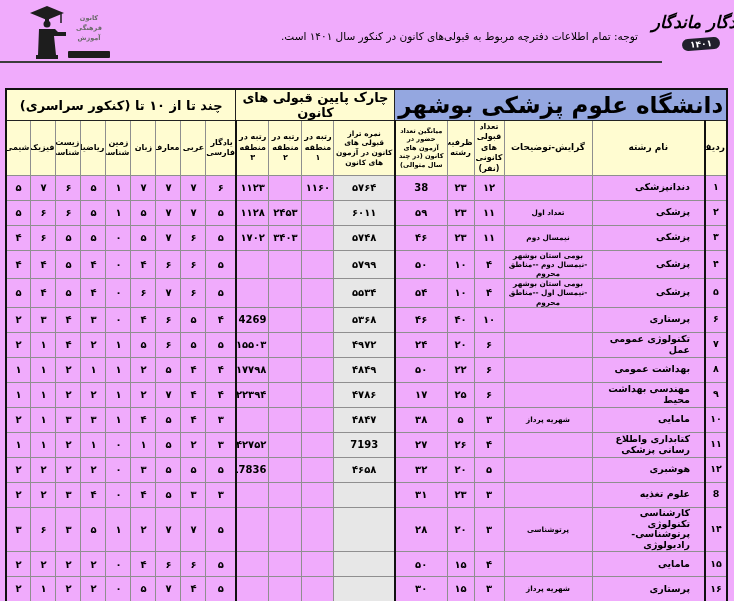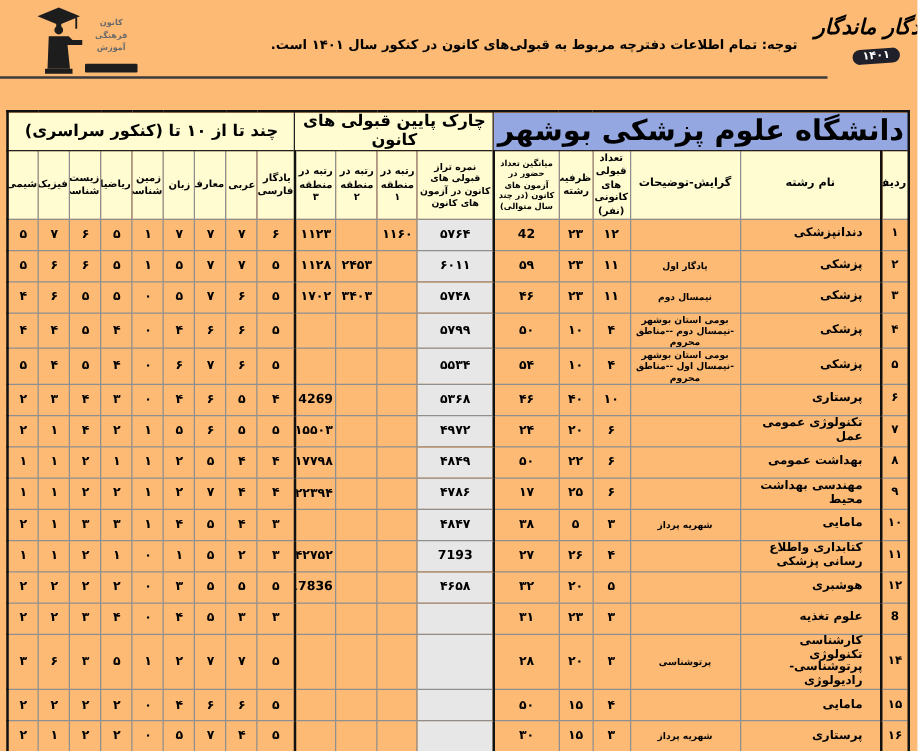--- a/index.html
+++ b/index.html
@@ -1,26 +1,26 @@
 <!DOCTYPE html>
 <html lang="fa" style="--header_blue: #94A7E0; --header_yellow: #FFFCD1; --taraz_gray: #E7E7E7;"><head>
 <meta charset="utf-8">
 <style>
   *{margin:0;padding:0;box-sizing:border-box}
   html,body{background:#fff}
   body{width:734px;height:601px;font-family:"DejaVu Sans",sans-serif;color:#000}
-  .page{position:relative;width:734px;height:601px;background:#fdba74;overflow:hidden}
+  .page{position:relative;width:734px;height:601px;background:#f0abfc;overflow:hidden}
 
   
   .rule{position:absolute;top:61px;left:0;width:662px;border-top:2px solid #3c3c3c}
   .brand{position:absolute;top:12px;left:656px;width:90px;text-align:center;direction:rtl}
   .brand-title{font-size:17px;font-weight:bold;font-style:italic;letter-spacing:-1px;white-space:nowrap}
   .brand-badge{display:inline-block;margin-top:3px;background:#20202b;color:#fff;font-size:9px;font-weight:bold;
                padding:1px 8px;border-radius:7px;transform:rotate(-4deg)}
-  .note{position:absolute;top:30px;right:96px;direction:rtl;font-size:10.5px;font-weight:bold;white-space:nowrap}
+  .note{position:absolute;top:30px;right:96px;direction:rtl;font-size:10.5px;font-weight:normal;white-space:nowrap}
   .kanoon{position:absolute;top:5px;left:28px;width:86px;height:58px}
   .kanoon svg{position:absolute;left:0;top:0}
   .kanoon-text{position:absolute;left:40px;top:9px;width:42px;text-align:center;direction:rtl}
   .kanoon-text span{display:block;font-size:6.5px;color:#6a6a6a;font-weight:bold;line-height:1.5}
   .kanoon-bar{position:absolute;left:40px;top:46px;width:42px;height:7px;background:#1d1d1d;border-radius:1px}
 
   
   table{position:absolute;top:88px;right:6px;width:721px;border-collapse:collapse;table-layout:fixed;
         border:2px solid #111;direction:rtl}
   th,td{border:1px solid #8f8f8f;text-align:center;vertical-align:middle;font-weight:bold;overflow:hidden}
@@ -126,39 +126,39 @@
         <th class="c18">شیمی</th>
       </tr>
     </thead>
     <tbody>
         <tr>
           <td class="c0">۱</td>
           <td class="c1">دندانپزشکی</td>
           <td class="c2"></td>
           <td class="c3">۱۲</td>
           <td class="c4">۲۳</td>
-          <td class="c5">42</td>
+          <td class="c5">38</td>
           <td class="c6">۵۷۶۴</td>
           <td class="c7">۱۱۶۰</td>
           <td class="c8"></td>
           <td class="c9">۱۱۲۳</td>
           <td class="c10">۶</td>
           <td class="c11">۷</td>
           <td class="c12">۷</td>
           <td class="c13">۷</td>
           <td class="c14">۱</td>
           <td class="c15">۵</td>
           <td class="c16">۶</td>
           <td class="c17">۷</td>
           <td class="c18">۵</td>
         </tr>
         <tr>
           <td class="c0">۲</td>
           <td class="c1">پزشکی</td>
-          <td class="c2">یادگار اول</td>
+          <td class="c2">تعداد اول</td>
           <td class="c3">۱۱</td>
           <td class="c4">۲۳</td>
           <td class="c5">۵۹</td>
           <td class="c6">۶۰۱۱</td>
           <td class="c7"></td>
           <td class="c8">۲۴۵۳</td>
           <td class="c9">۱۱۲۸</td>
           <td class="c10">۵</td>
           <td class="c11">۷</td>
           <td class="c12">۷</td>

